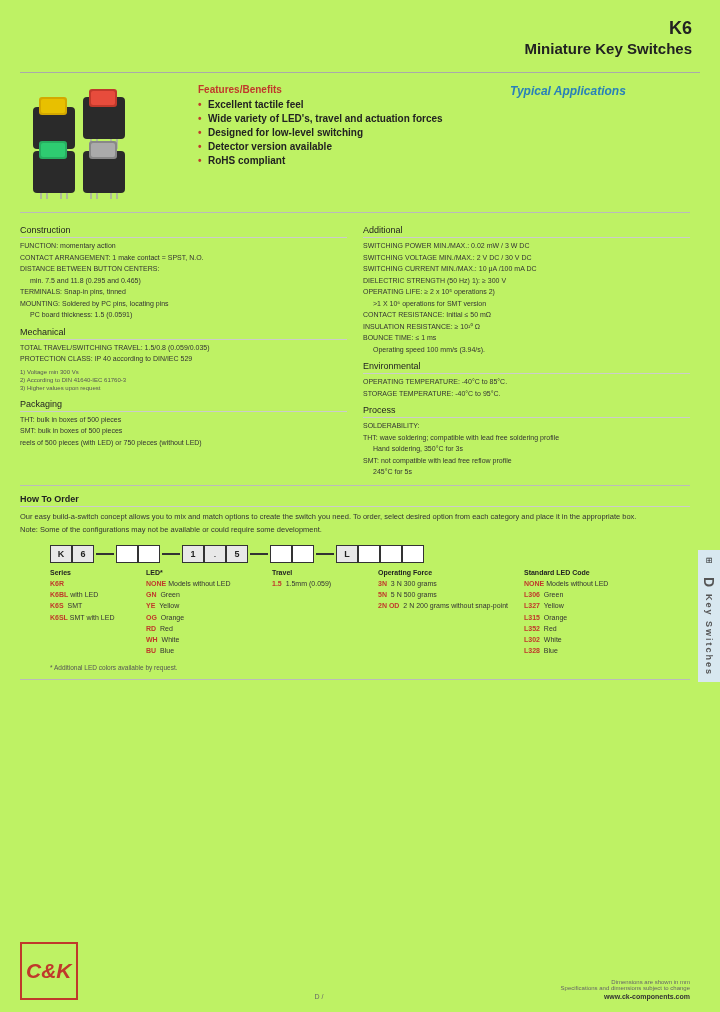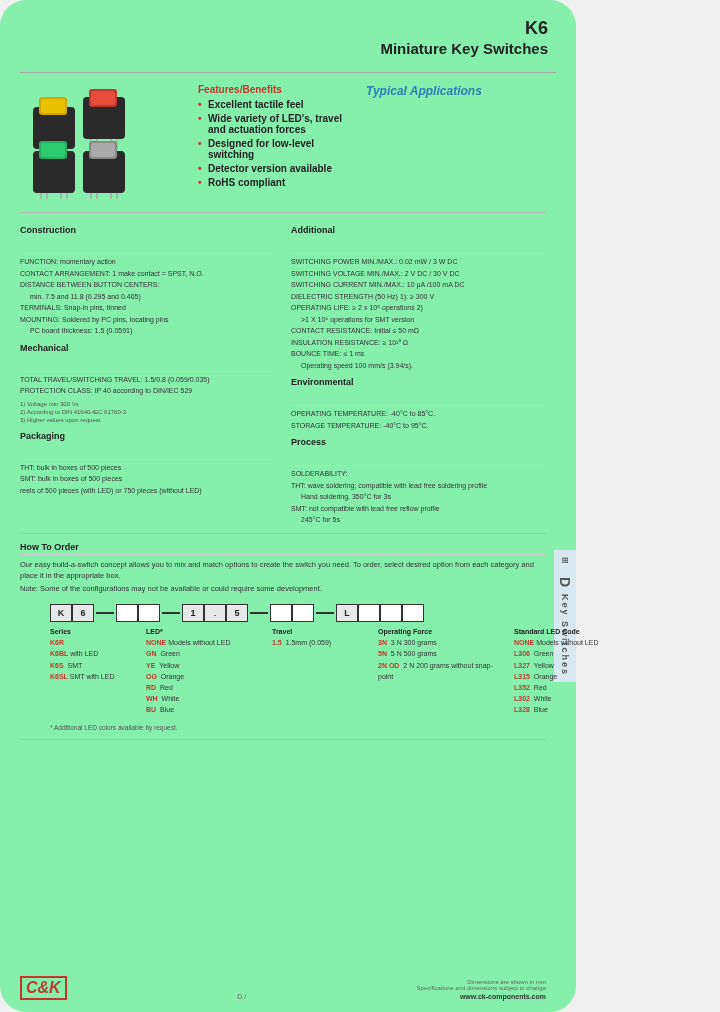--- a/index.html
+++ b/index.html
@@ -5,26 +5,25 @@
     * { margin: 0; padding: 0; box-sizing: border-box; }
     body {
       width: 720px;
       min-height: 1012px;
       background: #f0f0f0;
       font-family: Arial, Helvetica, sans-serif;
       font-size: 8px;
       color: #222;
     }
     .page {
-      width: 576px;
+      width: 720px;
       min-height: 1012px;
-      background: #86efac;
+      background: #bef264;
       position: relative;
       padding: 0;
-      border-radius: 26px;
     }
     
     .top-header {
       position: absolute;
       top: 18px;
       right: 28px;
       text-align: right;
     }
     .top-header .model {
       font-size: 18px;
@@ -177,24 +176,24 @@
     .specs-container {
       display: flex;
       gap: 16px;
       margin-top: 4px;
     }
     .specs-col {
       flex: 1;
     }
     .spec-section-title {
       font-size: 9px;
-      font-weight: bold;
+      font-weight: normal;
       color: #222;
       border-bottom: 1px solid #ccc;
-      padding-bottom: 18px;
+      padding-bottom: 2px;
       margin-bottom: 3px;
       margin-top: 6px;
     }
     .spec-text {
       font-size: 7px;
       color: #333;
       line-height: 1.5;
     }
     .spec-text p {
       margin-bottom: 1px;
@@ -269,26 +268,26 @@
       display: flex;
       align-items: flex-end;
       justify-content: space-between;
     }
     .footer-logo {
       display: flex;
       flex-direction: column;
       align-items: flex-start;
     }
     .ck-logo {
-      font-size: 16px;
+      font-size: 21px;
       font-weight: bold;
       color: #c0392b;
       font-style: italic;
       border: 2px solid #c0392b;
-      padding: 1px 4px;
+      padding: 15px 4px;
       display: inline-block;
     }
     .footer-center {
       font-size: 7px;
       color: #666;
       text-align: center;
     }
     .footer-right {
       font-size: 7px;
       color: #555;

